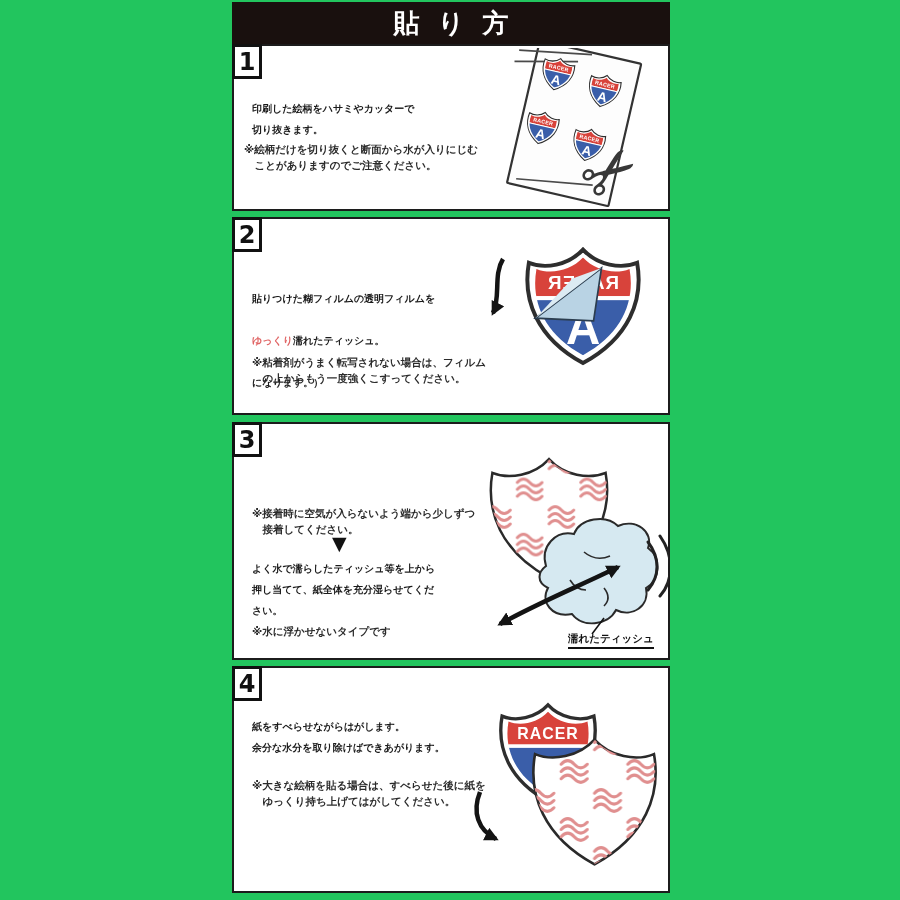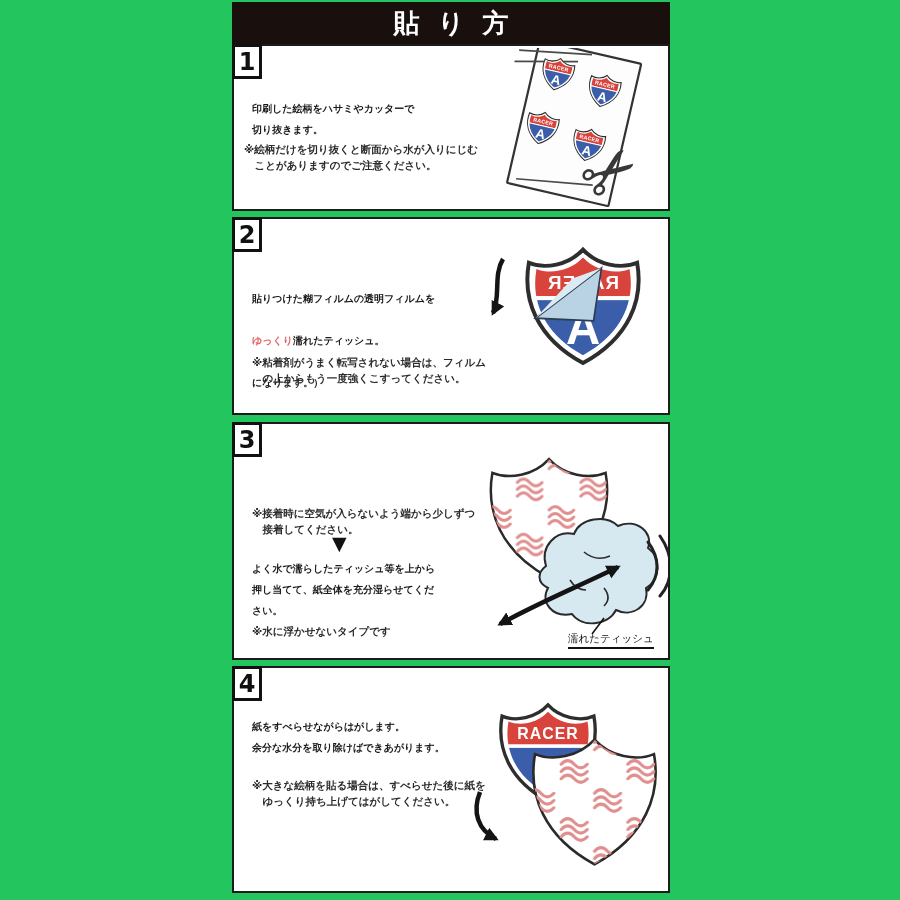--- a/index.html
+++ b/index.html
@@ -36,21 +36,21 @@
   .note-text {
     position:absolute; font-size:10.5px; font-weight:700; line-height:15.5px;
     white-space:pre-line; color:#2b2b2b;
   }
   .hl-red { color:#e06464; }
   .illo { position:absolute; }
   .down-triangle {
     position:absolute; font-size:19px; color:#111; line-height:19px;
   }
   .tissue-label {
-    position:absolute; font-size:10.5px; font-weight:400; color:#111;
+    position:absolute; font-size:10.5px; font-weight:700; color:#111;
     border-bottom:2px solid #111; padding-bottom:1px; white-space:nowrap;
   }
   svg text.badge-banner { font-family:"Liberation Sans","DejaVu Sans",sans-serif; }
 </style>
 </head>
 <body>
 
 <div class="stage">
 
   <svg width="0" height="0" style="position:absolute">

